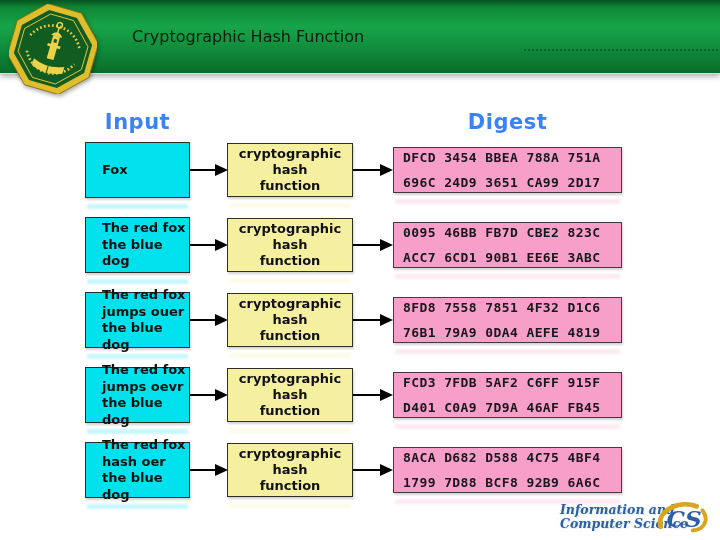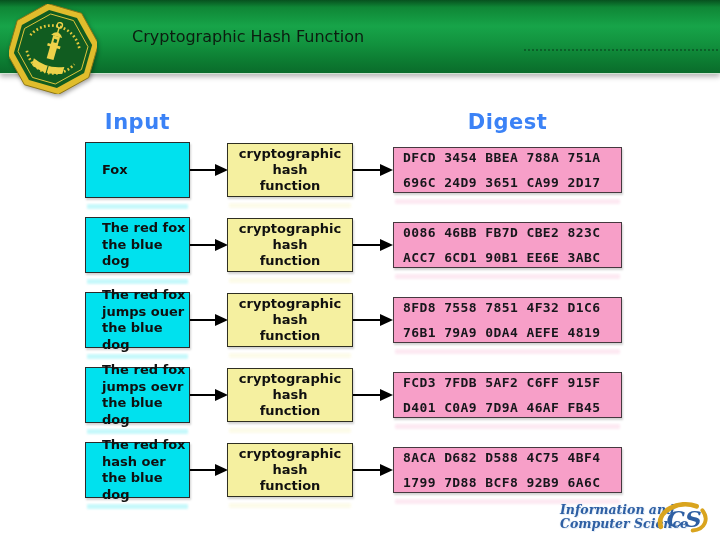--- a/index.html
+++ b/index.html
@@ -149,21 +149,21 @@
     <div>the blue dog</div>
   </div>
   <div class="arrow a1"></div>
   <div class="box hash-box">
     <div>cryptographic</div>
     <div>hash</div>
     <div>function</div>
   </div>
   <div class="arrow a2"></div>
   <div class="box digest-box">
-    <div>0086 46BB FB7D CBE2 823C</div>
+    <div>0095 46BB FB7D CBE2 823C</div>
     <div>ACC7 6CD1 90B1 EE6E 3ABC</div>
   </div>
 </div>
 
 <div class="row r2">
   <div class="box input-box">
     <div>The red fox</div>
     <div>jumps ouer</div>
     <div>the blue dog</div>
   </div>

